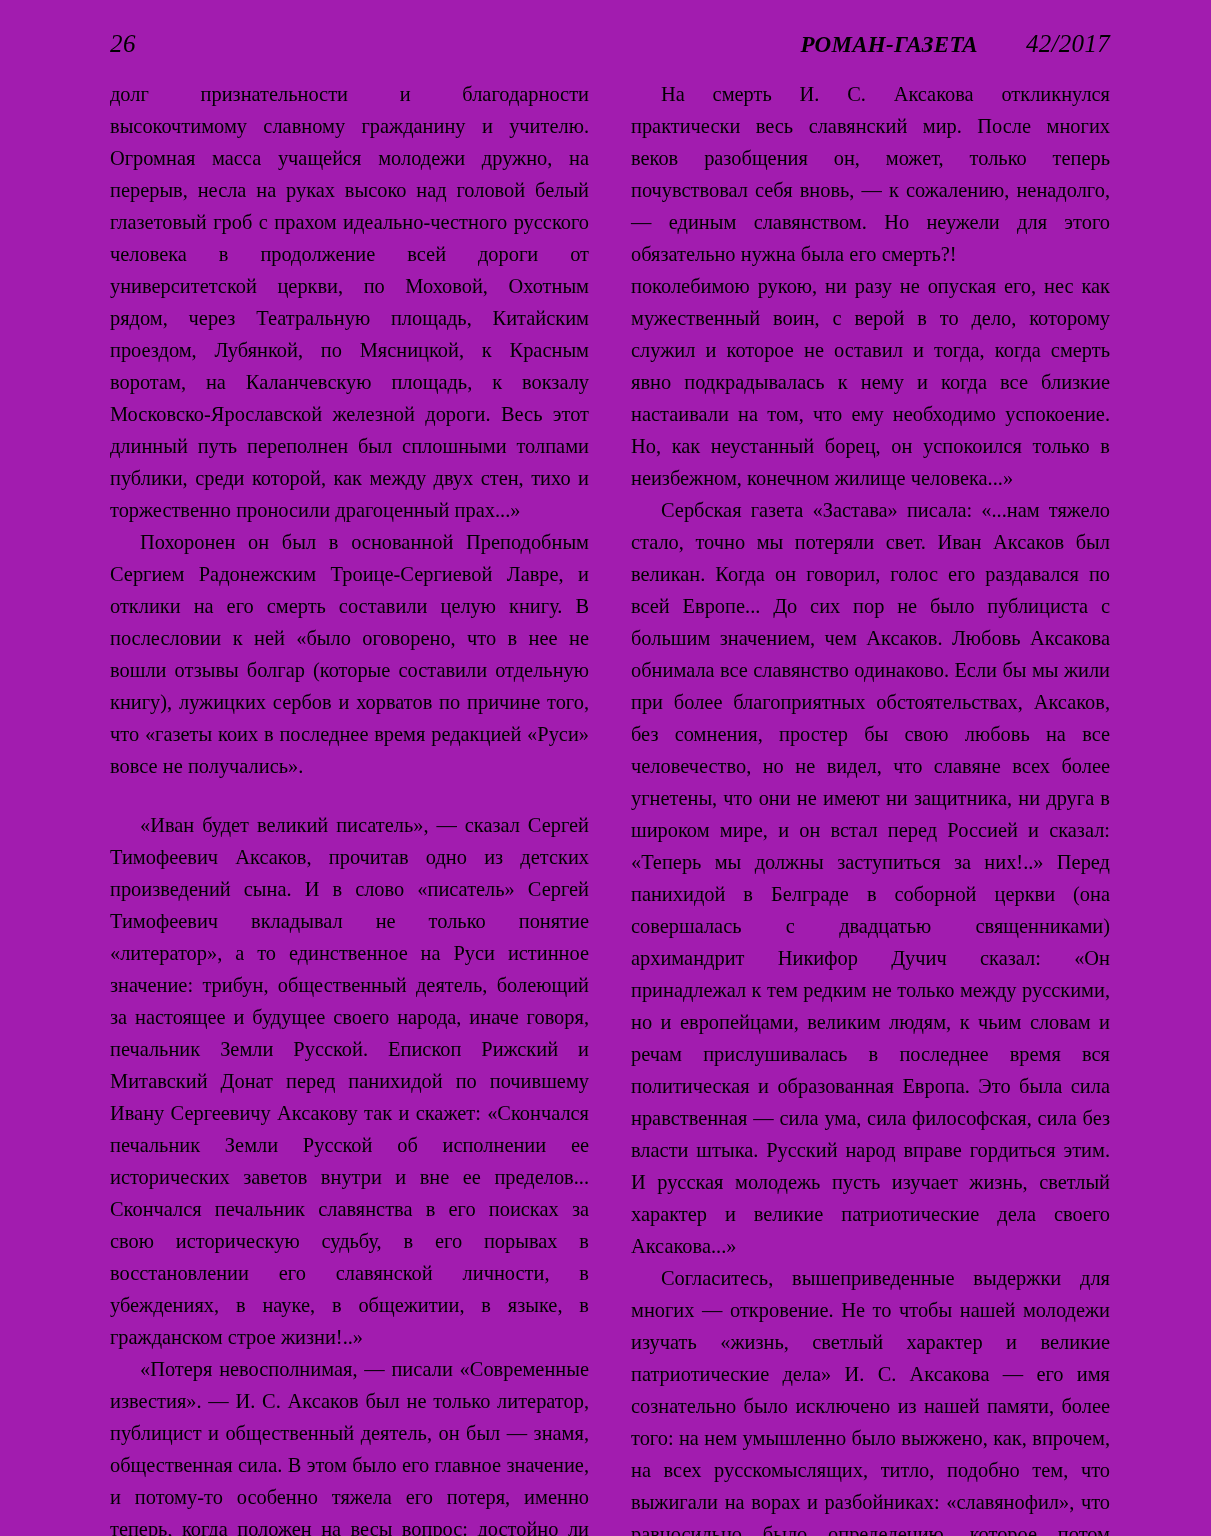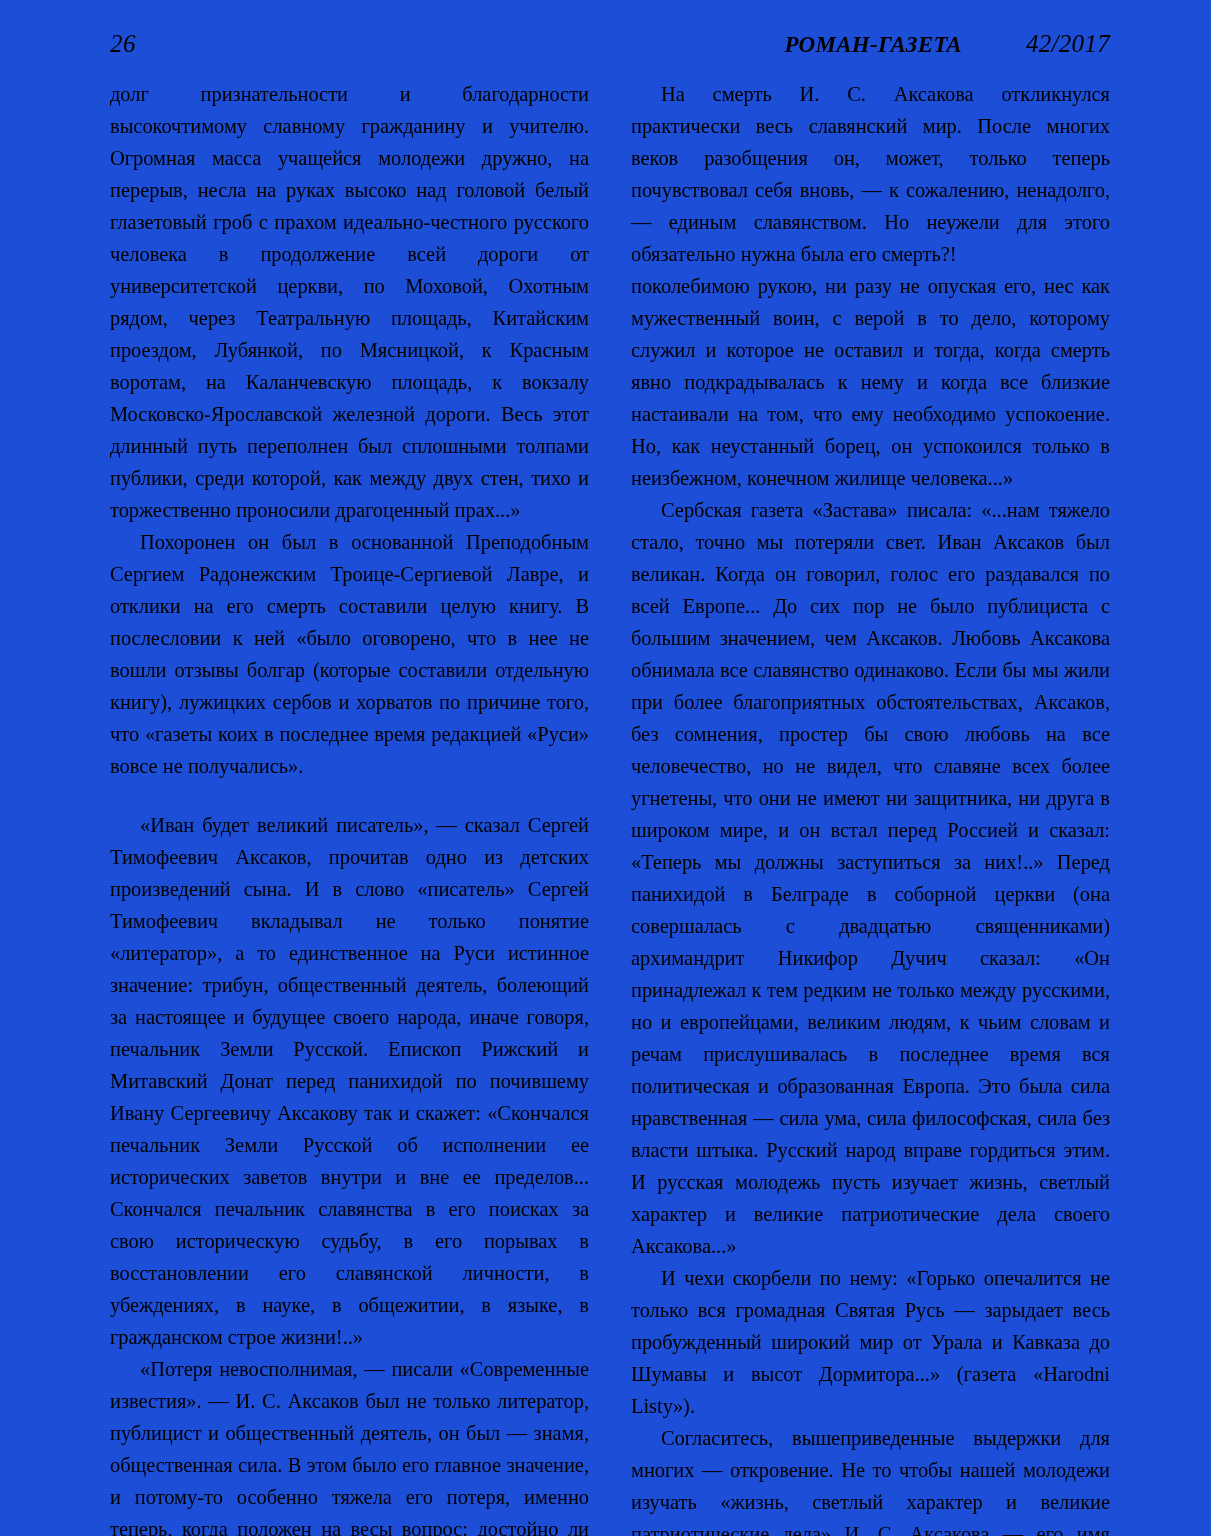--- a/index.html
+++ b/index.html
@@ -14,21 +14,21 @@
     color: #000000;
     position: relative;
     overflow: hidden;
   }
   .page {
     position: absolute;
     left: 0;
     top: 0;
     width: 1211px;
     height: 1536px;
-    background: #1d4ed8;
+    background: #a21caf;
   }
   .header {
     position: absolute;
     left: 110px;
     top: 30px;
     width: 1000px;
     height: 40px;
     display: flex;
     align-items: baseline;
     justify-content: space-between;
@@ -36,21 +36,21 @@
   .header-page-number {
     font-family: "Liberation Serif", serif;
     font-style: italic;
     font-size: 25px;
     font-weight: normal;
     letter-spacing: 0.5px;
   }
   .header-right {
     display: flex;
     align-items: baseline;
-    gap: 64px;
+    gap: 48px;
   }
   .header-journal {
     font-family: "Liberation Serif", serif;
     font-style: italic;
     font-weight: bold;
     font-size: 23px;
     letter-spacing: 0.3px;
   }
   .header-issue {
     font-family: "Liberation Serif", serif;
@@ -106,19 +106,18 @@
       <p class="para">Похоронен он был в основанной Преподобным Сергием Радонежским Троице-Сергиевой Лавре, и отклики на его смерть составили целую книгу. В послесловии к ней «было оговорено, что в нее не вошли отзывы болгар (которые составили отдельную книгу), лужицких сербов и хорватов по причине того, что «газеты коих в последнее время редакцией «Руси» вовсе не получались».</p>
       <p class="para gap-before">«Иван будет великий писатель», — сказал Сергей Тимофеевич Аксаков, прочитав одно из детских произведений сына. И в слово «писатель» Сергей Тимофеевич вкладывал не только понятие «литератор», а то единственное на Руси истинное значение: трибун, общественный деятель, болеющий за настоящее и будущее своего народа, иначе говоря, печальник Земли Русской. Епископ Рижский и Митавский Донат перед панихидой по почившему Ивану Сергеевичу Аксакову так и скажет: «Скончался печальник Земли Русской об исполнении ее исторических заветов внутри и вне ее пределов... Скончался печальник славянства в его поисках за свою историческую судьбу, в его порывах в восстановлении его славянской личности, в убеждениях, в науке, в общежитии, в языке, в гражданском строе жизни!..»</p>
       <p class="para">«Потеря невосполнимая, — писали «Современные известия». — И. С. Аксаков был не только литератор, публицист и общественный деятель, он был — знамя, общественная сила. В этом было его главное значение, и потому-то особенно тяжела его потеря, именно теперь, когда положен на весы вопрос: достойно ли Россия встретит надвигающиеся события, а они касаются тех глубоких ее задач, того коренного призвания, которым и посвящена была вся жизнь покойного».</p>
       <p class="para">«Нечего и говорить о значении этой потери... для русского и славянского мира, — отозвалось «Новое время». — Закатилась одна из самых ярких звезд, какие когда-то блестели на небе русского общественного слова... Не русский талантливый писатель только скончался — скончался общественный трибун, обладающий даром зажигать сердца, никогда ни единым словом не изменивший своему призванию. Он нес свое знамя в течение многих лет твердою не-</p>
     </div>
 
     <div class="col">
       <p class="para">На смерть И. С. Аксакова откликнулся практически весь славянский мир. После многих веков разобщения он, может, только теперь почувствовал себя вновь, — к сожалению, ненадолго, — единым славянством. Но неужели для этого обязательно нужна была его смерть?!</p>
       <p class="para noindent">поколебимою рукою, ни разу не опуская его, нес как мужественный воин, с верой в то дело, которому служил и которое не оставил и тогда, когда смерть явно подкрадывалась к нему и когда все близкие настаивали на том, что ему необходимо успокоение. Но, как неустанный борец, он успокоился только в неизбежном, конечном жилище человека...»</p>
       <p class="para">Сербская газета «Застава» писала: «...нам тяжело стало, точно мы потеряли свет. Иван Аксаков был великан. Когда он говорил, голос его раздавался по всей Европе... До сих пор не было публициста с большим значением, чем Аксаков. Любовь Аксакова обнимала все славянство одинаково. Если бы мы жили при более благоприятных обстоятельствах, Аксаков, без сомнения, простер бы свою любовь на все человечество, но не видел, что славяне всех более угнетены, что они не имеют ни защитника, ни друга в широком мире, и он встал перед Россией и сказал: «Теперь мы должны заступиться за них!..» Перед панихидой в Белграде в соборной церкви (она совершалась с двадцатью священниками) архимандрит Никифор Дучич сказал: «Он принадлежал к тем редким не только между русскими, но и европейцами, великим людям, к чьим словам и речам прислушивалась в последнее время вся политическая и образованная Европа. Это была сила нравственная — сила ума, сила философская, сила без власти штыка. Русский народ вправе гордиться этим. И русская молодежь пусть изучает жизнь, светлый характер и великие патриотические дела своего Аксакова...»</p>
-      <p class="para">И чехи скорбели по нему: «Горько опечалится не только вся громадная Святая Русь — зарыдает весь пробужденный широкий мир от Урала и Кавказа до Шумавы и высот Дормитора...» (газета «Harodni Listy»).</p>
       <p class="para">Согласитесь, вышеприведенные выдержки для многих — откровение. Не то чтобы нашей молодежи изучать «жизнь, светлый характер и великие патриотические дела» И. С. Аксакова — его имя сознательно было исключено из нашей памяти, более того: на нем умышленно было выжжено, как, впрочем, на всех русскомыслящих, титло, подобно тем, что выжигали на ворах и разбойниках: «славянофил», что равносильно было определению, которое потом введут в обиход захватившие в России власть большевики: «враг народа».</p>
 
     </div>
 
   </div>
 </div>
 
 </body></html>

